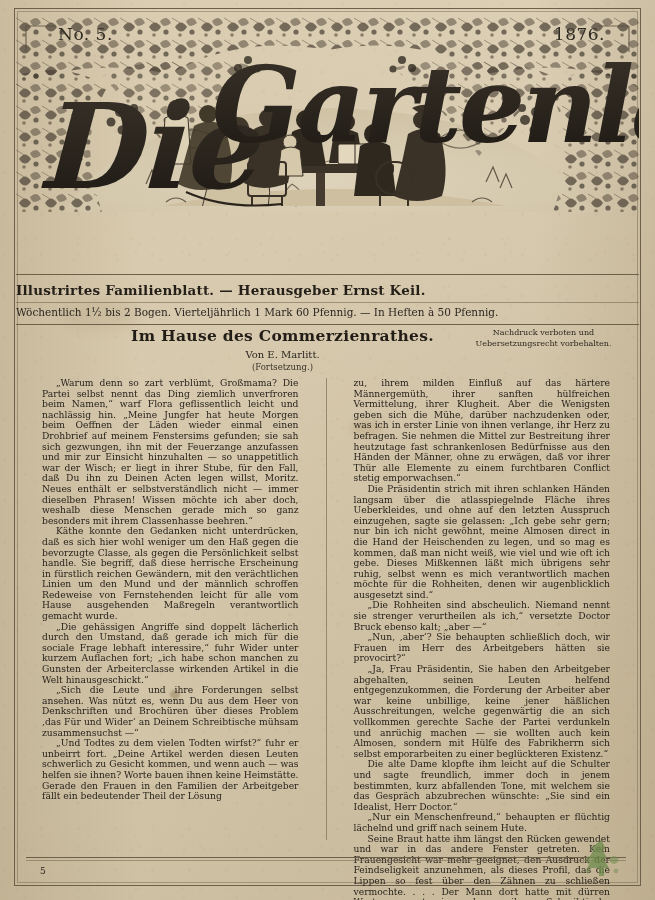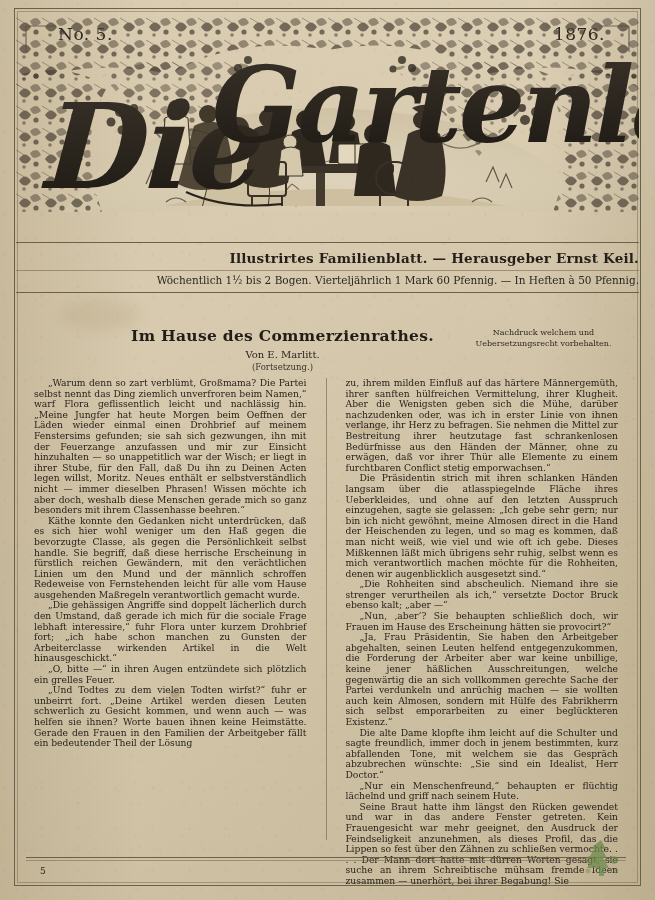--- a/index.html
+++ b/index.html
@@ -36,44 +36,44 @@
   
   .masthead{position:absolute;left:16px;top:10px;width:623px;height:262px;overflow:hidden;}
   .issue{position:absolute;top:14px;left:42px;font-size:17px;color:#2e2a22;
     font-family:"DejaVu Serif",serif;letter-spacing:.5px;}
   .year{position:absolute;top:14px;right:34px;font-size:17px;color:#2e2a22;letter-spacing:.5px;}
 
   .logo{position:absolute;left:0;top:6px;width:623px;height:200px;}
   .logo svg{width:100%;height:100%;display:block;}
 
   
-  .banner{position:absolute;left:16px;top:242px;width:623px;text-align:right;}
+  .banner{position:absolute;left:16px;top:274px;width:623px;text-align:left;}
   .rule{height:1px;background:#6d604a;margin:0 auto;}
   .rule.thin{height:1px;background:rgba(109,96,74,.55);}
   .sub1{font-size:13.5px;color:#241f18;margin:7px 0 4px;letter-spacing:.2px;font-weight:700;}
-  .sub2{font-size:10.5px;color:#2b2620;margin:3px 0 6px;padding-left:7px;}
+  .sub2{font-size:10.5px;color:#2b2620;margin:3px 0 6px;}
   .fr{font-family:"DejaVu Serif",serif;}
 
   
   .arthead{position:absolute;left:16px;top:326px;width:621px;}
   .title{font-size:15.5px;font-weight:700;color:#221d17;text-align:center;
     margin-left:-88px;letter-spacing:.3px;}
   .byline{font-size:10px;color:#2b2620;text-align:center;margin:4px 0 0;margin-left:-88px;}
   .contd{font-size:8.5px;color:#3a332a;text-align:center;margin:2px 0 0;margin-left:-88px;}
   .copynote{position:absolute;right:16px;top:2px;width:155px;text-align:center;
     font-size:8px;line-height:1.35;color:#2e2820;}
 
   
   .cols{position:absolute;left:26px;top:378px;width:600px;height:462px;
     display:flex;gap:0;}
   .col{width:289px;}
   .col.left{padding-right:11px;}
   .col.right{padding-left:11px;border-left:1px solid rgba(109,96,74,.6);}
   .p{font-size:9.2px;line-height:10.6px;color:#241f19;text-align:justify;
-    margin:0 8px 0;text-indent:14px;-webkit-hyphens:auto;hyphens:auto;
+    margin:0 16px 0;text-indent:14px;-webkit-hyphens:auto;hyphens:auto;
     font-family:"DejaVu Serif",serif;}
   .p.cont{text-indent:0;}
 
   
   .footrule{position:absolute;left:26px;top:857px;width:600px;height:1px;background:#6d604a;}
   .footrule2{position:absolute;left:26px;top:860px;width:600px;height:1px;background:rgba(109,96,74,.5);}
   .pageno{position:absolute;left:40px;top:866px;font-size:9px;color:#2e2820;}
   .stamp{position:absolute;right:30px;bottom:22px;width:46px;height:40px;opacity:.85;}
 </style>
 </head>
@@ -244,36 +244,36 @@
     <div class="sub1 fr">Illustrirtes Familienblatt. — Herausgeber Ernst Keil.</div>
     <div class="rule thin" style="width:623px;"></div>
     <div class="sub2 fr">Wöchentlich 1½ bis 2 Bogen. Vierteljährlich 1 Mark 60 Pfennig. — In Heften à 50 Pfennig.</div>
     <div class="rule" style="width:623px;"></div>
   </div>
 
   <div class="arthead">
     <div class="title fr">Im Hause des Commerzienrathes.</div>
     <div class="byline fr">Von E. Marlitt.</div>
     <div class="contd fr">(Fortsetzung.)</div>
-    <div class="copynote fr">Nachdruck welchem und Uebersetzungsrecht vorbehalten.</div>
+    <div class="copynote fr">Nachdruck verboten und Uebersetzungsrecht vorbehalten.</div>
   </div>
 
   <div class="cols">
     <div class="col left">
       <p class="p">„Warum denn so zart verblümt, Großmama? Die Partei selbst nennt das Ding ziemlich unverfroren beim Namen,“ warf Flora geflissentlich leicht und nachlässig hin. „Meine Jungfer hat heute Morgen beim Oeffnen der Läden wieder einmal einen Drohbrief auf meinem Fenstersims gefunden; sie sah sich gezwungen, ihn mit der Feuerzange anzufassen und mir zur Einsicht hinzuhalten — so unappetitlich war der Wisch; er liegt in ihrer Stube, für den Fall, daß Du ihn zu Deinen Acten legen willst, Moritz. Neues enthält er selbstverständlich nicht — immer dieselben Phrasen! Wissen möchte ich aber doch, weshalb diese Menschen gerade mich so ganz besonders mit ihrem Classenhasse beehren.“</p>
       <p class="p">Käthe konnte den Gedanken nicht unterdrücken, daß es sich hier wohl weniger um den Haß gegen die bevorzugte Classe, als gegen die Persönlichkeit selbst handle. Sie begriff, daß diese herrische Erscheinung in fürstlich reichen Gewändern, mit den verächtlichen Linien um den Mund und der männlich schroffen Redeweise von Fernstehenden leicht für alle vom Hause ausgehenden Maßregeln verantwortlich gemacht wurde.</p>
-      <p class="p">„Die gehässigen Angriffe sind doppelt lächerlich durch den Umstand, daß gerade ich mich für die sociale Frage lebhaft interessire,“ fuhr Flora unter kurzem Drohbrief fort; „ich habe schon manchen zu Gunsten der Arbeiterclasse wirkenden Artikel in die Welt hinausgeschickt.“</p>
-      <p class="p">„O, bitte —“ in ihren Augen entzündete sich plötzlich ein grelles Feuer.</p>
+      <p class="p">„Die gehässigen Angriffe sind doppelt lächerlich durch den Umstand, daß gerade ich mich für die sociale Frage lebhaft interessire,“ fuhr Wider unter kurzem Auflachen fort; „ich habe schon manchen zu Gunsten der Arbeiterclasse wirkenden Artikel in die Welt hinausgeschickt.“</p>
+      <p class="p">„Sich die Leute und ihre Forderungen selbst ansehen. Was nützt es, wenn Du aus dem Heer von Denkschriften und Brochüren über dieses Problem ‚das Für und Wider‘ an Deinem Schreibtische mühsam zusammensuchst —“</p>
       <p class="p">„Und Todtes zu dem vielen Todten wirfst?“ fuhr er unbeirrt fort. „Deine Artikel werden diesen Leuten schwerlich zu Gesicht kommen, und wenn auch — was helfen sie ihnen? Worte bauen ihnen keine Heimstätte. Gerade den Frauen in den Familien der Arbeitgeber fällt ein bedeutender Theil der Lösung</p>
     </div>
     <div class="col right">
       <p class="p cont">zu, ihrem milden Einfluß auf das härtere Männergemüth, ihrer sanften hülfreichen Vermittelung, ihrer Klugheit. Aber die Wenigsten geben sich die Mühe, darüber nachzudenken oder, was ich in erster Linie von ihnen verlange, ihr Herz zu befragen. Sie nehmen die Mittel zur Bestreitung ihrer heutzutage fast schrankenlosen Bedürfnisse aus den Händen der Männer, ohne zu erwägen, daß vor ihrer Thür alle Elemente zu einem furchtbaren Conflict stetig emporwachsen.“</p>
       <p class="p">Die Präsidentin strich mit ihren schlanken Händen langsam über die atlasspiegelnde Fläche ihres Ueberkleides, und ohne auf den letzten Ausspruch einzugehen, sagte sie gelassen: „Ich gebe sehr gern; nur bin ich nicht gewöhnt, meine Almosen direct in die Hand der Heischenden zu legen, und so mag es kommen, daß man nicht weiß, wie viel und wie oft ich gebe. Dieses Mißkennen läßt mich übrigens sehr ruhig, selbst wenn es mich verantwortlich machen möchte für die Rohheiten, denen wir augenblicklich ausgesetzt sind.“</p>
-      <p class="p">„Die Rohheiten sind abscheulich. Niemand ihre sie strenger verurtheilen als ich,“ versetzte Doctor Bruck ebenso kalt; „aber —“</p>
-      <p class="p">„Nun, ‚aber‘? Sie behaupten schließlich doch, wir Frauen im Hause des Erscheinung hätten sie provocirt?“</p>
+      <p class="p">„Die Rohheiten sind abscheulich. Niemand nennt sie strenger verurtheilen als ich,“ versetzte Doctor Bruck ebenso kalt; „aber —“</p>
+      <p class="p">„Nun, ‚aber‘? Sie behaupten schließlich doch, wir Frauen im Herr des Arbeitgebers hätten sie provocirt?“</p>
       <p class="p">„Ja, Frau Präsidentin, Sie haben den Arbeitgeber abgehalten, seinen Leuten helfend entgegenzukommen, die Forderung der Arbeiter aber war keine unbillige, keine jener häßlichen Ausschreitungen, welche gegenwärtig die an sich vollkommen gerechte Sache der Partei verdunkeln und anrüchig machen — sie wollten auch kein Almosen, sondern mit Hülfe des Fabrikherrn sich selbst emporarbeiten zu einer beglückteren Existenz.“</p>
       <p class="p">Die alte Dame klopfte ihm leicht auf die Schulter und sagte freundlich, immer doch in jenem bestimmten, kurz abfallenden Tone, mit welchem sie das Gespräch abzubrechen wünschte: „Sie sind ein Idealist, Herr Doctor.“</p>
       <p class="p">„Nur ein Menschenfreund,“ behaupten er flüchtig lächelnd und griff nach seinem Hute.</p>
       <p class="p">Seine Braut hatte ihm längst den Rücken gewendet und war in das andere Fenster getreten. Kein Frauengesicht war mehr geeignet, den Ausdruck der Feindseligkeit anzunehmen, als dieses Profil, das die Lippen so fest über den Zähnen zu schließen vermochte. . . . Der Mann dort hatte mit dürren Worten gesagt, sie suche an ihrem Schreibtische mühsam fremde Ideen zusammen — unerhört, bei ihrer Begabung! Sie</p>
     </div>
   </div>
 
   <div class="footrule"></div>
   <div class="footrule2"></div>
   <div class="pageno fr">5</div>

